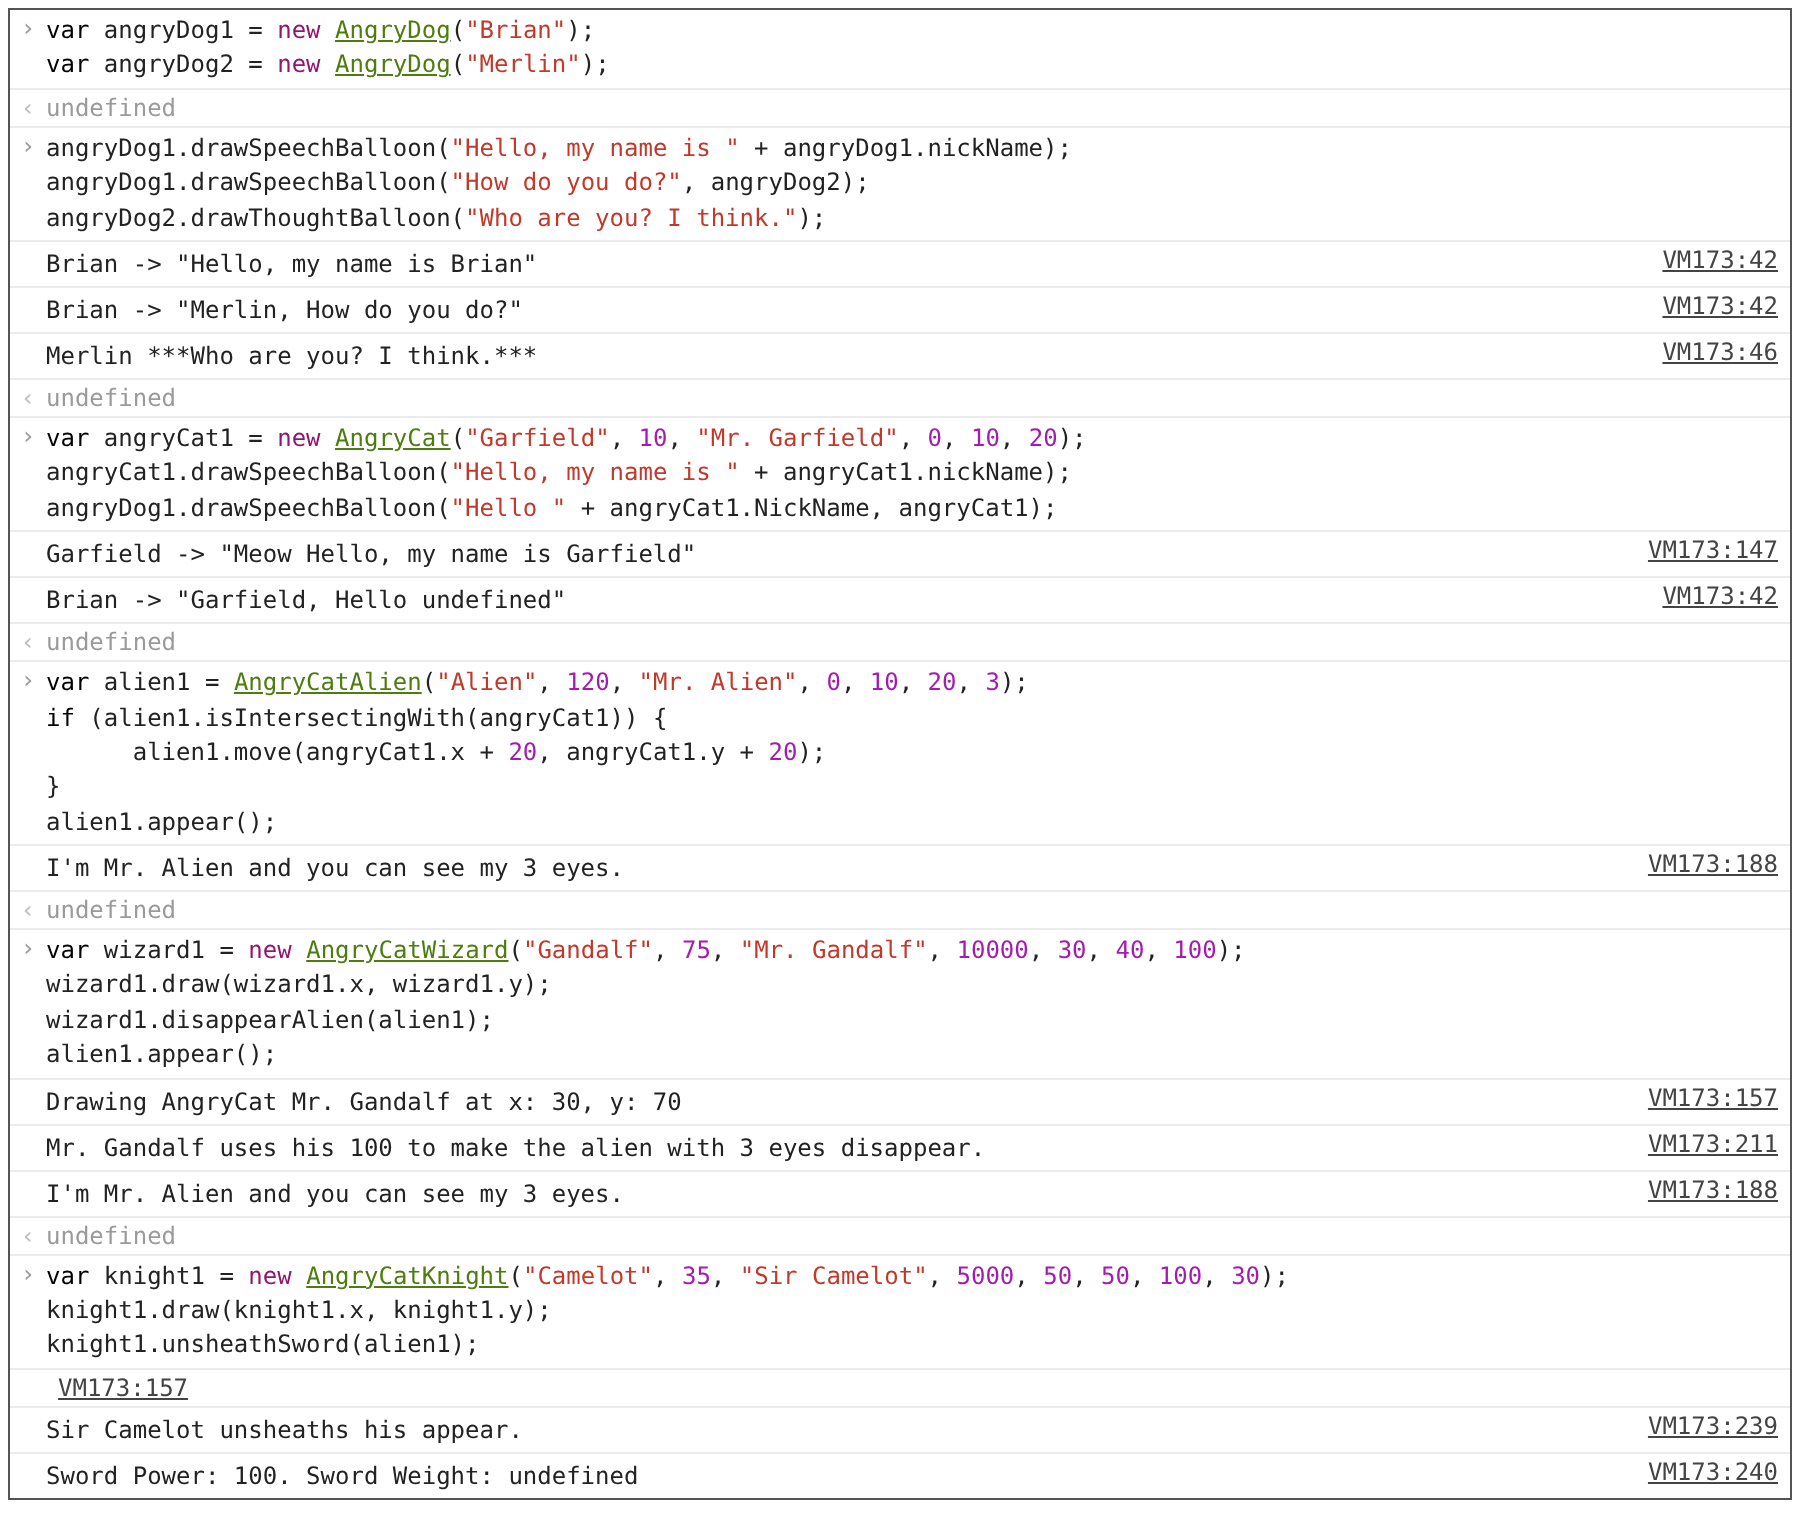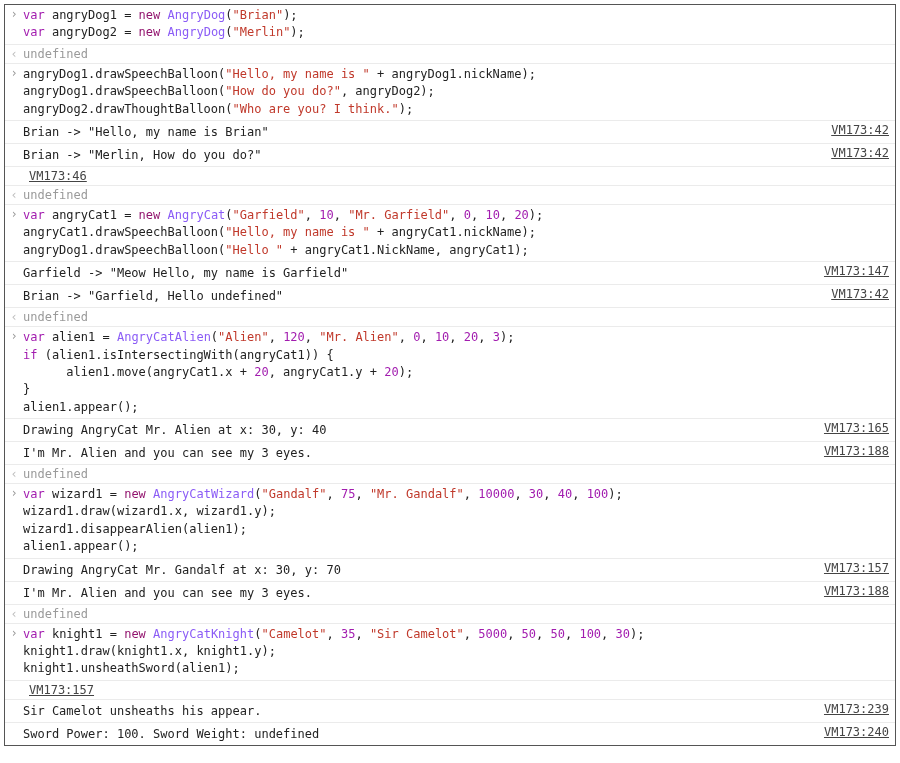--- a/index.html
+++ b/index.html
@@ -25,23 +25,23 @@
   .entry:last-child{border-bottom:none;}
   .gutter{flex:0 0 18px;text-align:center;color:var(--gutter);user-select:none;padding:2px 0;}
   .content{flex:1 1 auto;padding:2px 0 2px 0;white-space:pre;overflow:hidden;}
   .src{flex:0 0 auto;padding:2px 6px;color:#444;text-decoration:underline;cursor:pointer;}
   .muted{color:var(--undefined);}
   .caret-in::before{content:"\203A";} 
   .caret-out::before{content:"\2039";} 
   .caret-out{color:#bdbdbd;}
 
   
-  .kw{color:#a21caf;}      
+  .kw{color:#000000;}      
   .new{color:#93156f;text-align:center;}
-  .type{color:#8b5cf6;}
+  .type{color:#4d7c0f;text-decoration:underline;}
   .str{color:#c0392b;}
   .num{color:#a21caf;}
 
   .code-line{display:block;line-height:1.45;}
   .log{line-height:1.5;}
 </style>
 </head>
 <body>
 
 <div class="console">
@@ -64,20 +64,21 @@
     <div class="content log">Brian -&gt; "Hello, my name is Brian"</div>
     <div class="src">VM173:42</div>
   </div>
   <div class="entry">
     <div class="gutter"></div>
     <div class="content log">Brian -&gt; "Merlin, How do you do?"</div>
     <div class="src">VM173:42</div>
   </div>
   <div class="entry">
     <div class="gutter"></div>
+    <div class="content log">Merlin ***Who are you? I think.***</div>
     <div class="src">VM173:46</div>
   </div>
   <div class="entry">
     <div class="gutter caret-out"></div>
     <div class="content muted">undefined</div>
   </div>
 
   <div class="entry">
     <div class="gutter caret-in"></div>
     <div class="content"><span class="code-line"><span class="kw">var</span><span> angryCat1 = </span><span class="new">new</span><span> </span><span class="type">AngryCat</span><span>(</span><span class="str">"Garfield"</span><span>, </span><span class="num">10</span><span>, </span><span class="str">"Mr. Garfield"</span><span>, </span><span class="num">0</span><span>, </span><span class="num">10</span><span>, </span><span class="num">20</span><span>);</span></span><span class="code-line"><span>angryCat1.drawSpeechBalloon(</span><span class="str">"Hello, my name is "</span><span> + angryCat1.nickName);</span></span><span class="code-line"><span>angryDog1.drawSpeechBalloon(</span><span class="str">"Hello "</span><span> + angryCat1.NickName, angryCat1);</span></span></div>
@@ -96,41 +97,41 @@
     <div class="gutter caret-out"></div>
     <div class="content muted">undefined</div>
   </div>
 
   <div class="entry">
     <div class="gutter caret-in"></div>
     <div class="content"><span class="code-line"><span class="kw">var</span><span> alien1 = </span><span class="type">AngryCatAlien</span><span>(</span><span class="str">"Alien"</span><span>, </span><span class="num">120</span><span>, </span><span class="str">"Mr. Alien"</span><span>, </span><span class="num">0</span><span>, </span><span class="num">10</span><span>, </span><span class="num">20</span><span>, </span><span class="num">3</span><span>);</span></span><span class="code-line"><span class="kw">if</span><span> (alien1.isIntersectingWith(angryCat1)) {</span></span><span class="code-line"><span>      alien1.move(angryCat1.x + </span><span class="num">20</span><span>, angryCat1.y + </span><span class="num">20</span><span>);</span></span><span class="code-line"><span>}</span></span><span class="code-line"><span>alien1.appear();</span></span></div>
   </div>
   <div class="entry">
     <div class="gutter"></div>
-    <div class="content log">Drawing AngryCat Mr. Alien at x: 30, y: 40</div>
-    <div class="src">VM173:165</div>
-  </div>
-  <div class="entry">
-    <div class="gutter"></div>
     <div class="content log">I'm Mr. Alien and you can see my 3 eyes.</div>
     <div class="src">VM173:188</div>
   </div>
   <div class="entry">
     <div class="gutter caret-out"></div>
     <div class="content muted">undefined</div>
   </div>
 
   <div class="entry">
     <div class="gutter caret-in"></div>
     <div class="content"><span class="code-line"><span class="kw">var</span><span> wizard1 = </span><span class="new">new</span><span> </span><span class="type">AngryCatWizard</span><span>(</span><span class="str">"Gandalf"</span><span>, </span><span class="num">75</span><span>, </span><span class="str">"Mr. Gandalf"</span><span>, </span><span class="num">10000</span><span>, </span><span class="num">30</span><span>, </span><span class="num">40</span><span>, </span><span class="num">100</span><span>);</span></span><span class="code-line"><span>wizard1.draw(wizard1.x, wizard1.y);</span></span><span class="code-line"><span>wizard1.disappearAlien(alien1);</span></span><span class="code-line"><span>alien1.appear();</span></span></div>
   </div>
   <div class="entry">
     <div class="gutter"></div>
     <div class="content log">Drawing AngryCat Mr. Gandalf at x: 30, y: 70</div>
     <div class="src">VM173:157</div>
+  </div>
+  <div class="entry">
+    <div class="gutter"></div>
+    <div class="content log">Mr. Gandalf uses his 100 to make the alien with 3 eyes disappear.</div>
+    <div class="src">VM173:211</div>
   </div>
   <div class="entry">
     <div class="gutter"></div>
     <div class="content log">I'm Mr. Alien and you can see my 3 eyes.</div>
     <div class="src">VM173:188</div>
   </div>
   <div class="entry">
     <div class="gutter caret-out"></div>
     <div class="content muted">undefined</div>
   </div>

